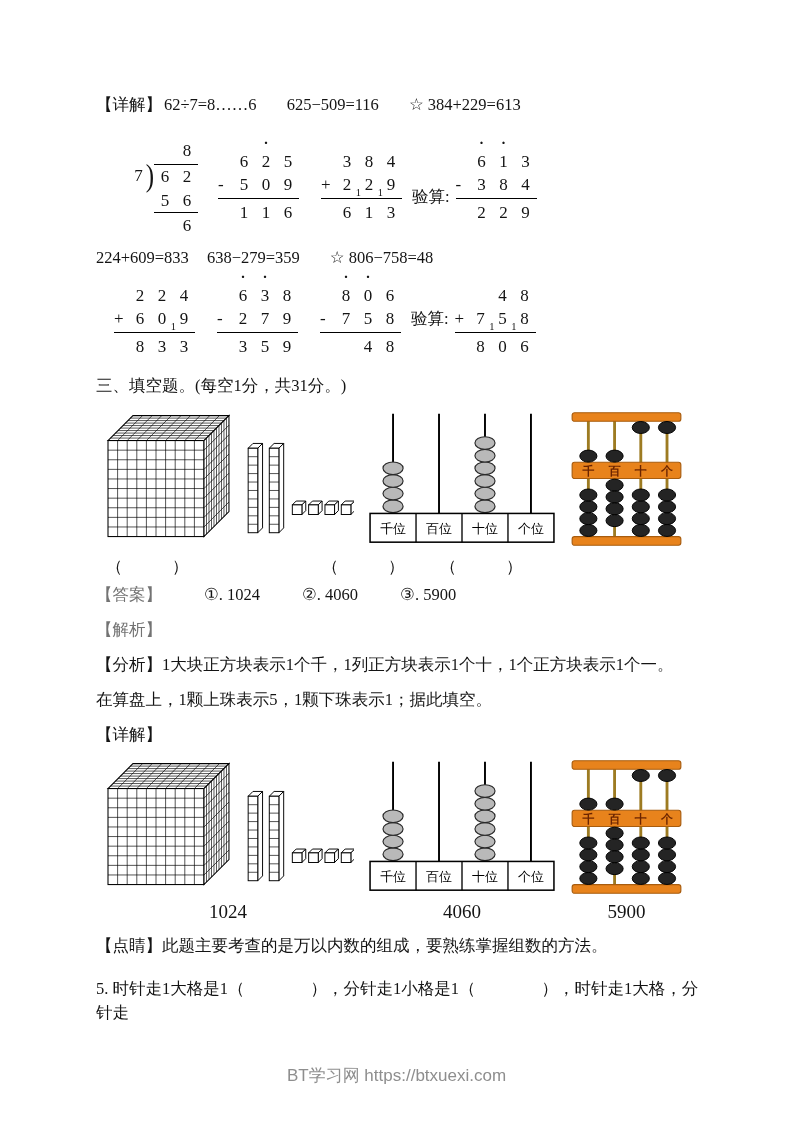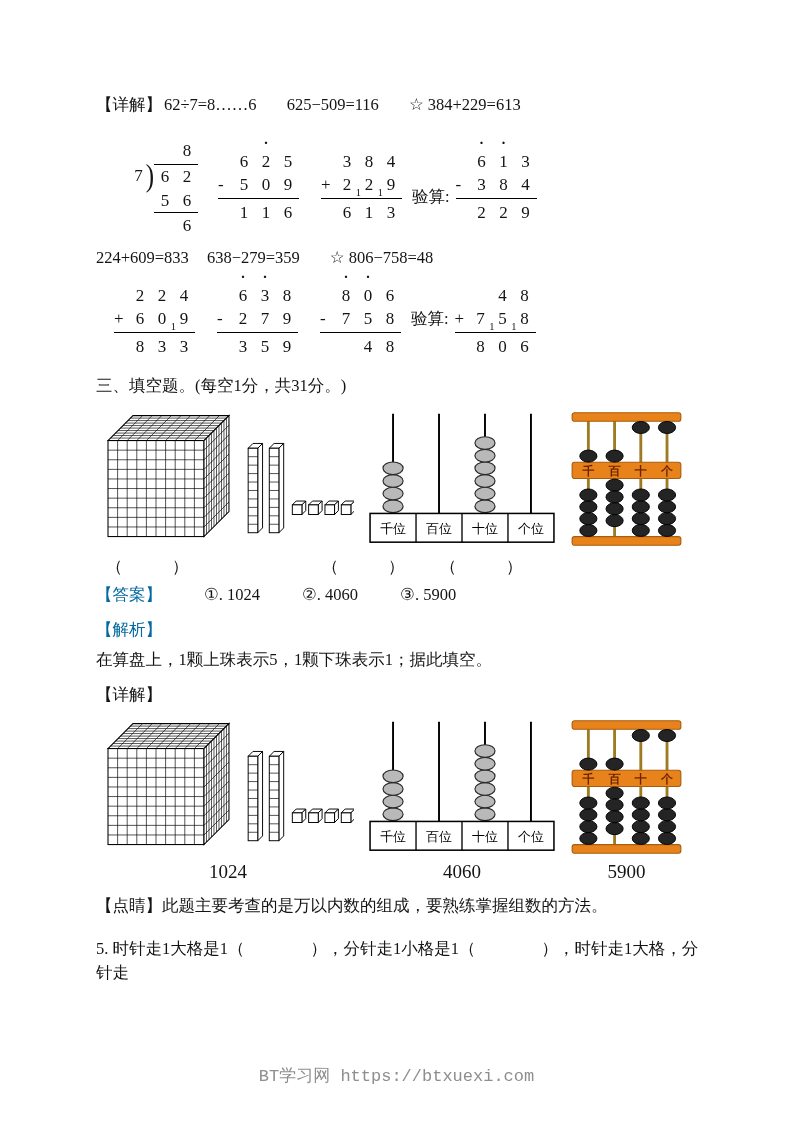--- a/index.html
+++ b/index.html
@@ -36,42 +36,42 @@
   .dparen { font-size:25px; transform:scaleY(1.25); display:inline-block; line-height:22px; }
   .dcells { display:inline-flex; }
   .dvinc { border-top:1.6px solid #000; }
   .dunder { border-bottom:1.6px solid #000; }
 
   .chklabel { font-size:16.5px; }
 
   
   .textline { line-height:24px; }
   .para { line-height:35px; text-align:justify; }
-  .blue { color:#0369a1; }
+  .blue { color:#737373; }
 
   
   .figrow { display:flex; align-items:flex-end; margin-left:6px; }
   .figcol { display:flex; flex-direction:column; align-items:center; }
   .figgap1 { margin-left:14px; }
   .figgap2 { margin-left:14px; }
   .figlabel { font-size:19px; margin-top:3px; }
   .ctext { font-size:13.5px; font-family:"Liberation Serif",serif; }
   .atext { font-size:12.5px; font-weight:bold; }
   .blanksrow { position:relative; height:26px; margin-top:6px; }
   .blank { position:absolute; top:0; }
   .blank.b1 { left:10px; }
   .blank.b2 { left:226px; }
   .blank.b3 { left:344px; }
 
   .ansline { display:flex; align-items:baseline; margin-top:2px; }
   .ansline .ansitem { margin-left:42px; }
   .ansline .ansitem:first-of-type { margin-left:42px; }
 
   .footer { position:absolute; top:1064px; left:0; width:100%; text-align:center;
-            font-family:Liberation Mono, monospace;
+            font-family:Liberation Sans, sans-serif;
             font-size:17px; color:#8e8e8e; }
 </style>
 </head>
 <body>
 
 <div class="content">
 
   <div class="eqline">
     <span class="lbl">【详解】</span>
     <span class="eq">62÷7=8……6</span>
@@ -453,20 +453,21 @@
 
   <div class="ansline">
     <span class="blue">【答案】</span>
     <span class="ansitem">①. 1024</span>
     <span class="ansitem">②. 4060</span>
     <span class="ansitem">③. 5900</span>
   </div>
 
   <div class="textline blue" style="margin-top:12px;">【解析】</div>
 
+  <div class="para" style="margin-top:5px;"><span>【分析】</span><span>1大块正方块表示1个千，1列正方块表示1个十，1个正方块表示1个一。</span></div>
   <div class="para">在算盘上，1颗上珠表示5，1颗下珠表示1；据此填空。</div>
 
   <div class="para">【详解】</div>
 
   <div class="figrow" style="margin-top:2px;">
     <div class="figcol">
       <svg width="252" height="144" viewBox="0 0 262 150">
           <g>
             <rect x="6" y="36" width="100" height="100" fill="#fff" stroke="#000" stroke-width="1.1"></rect>
             <line x1="16" y1="36" x2="16" y2="136" stroke="#000" stroke-width="0.7" fill="none"></line>

